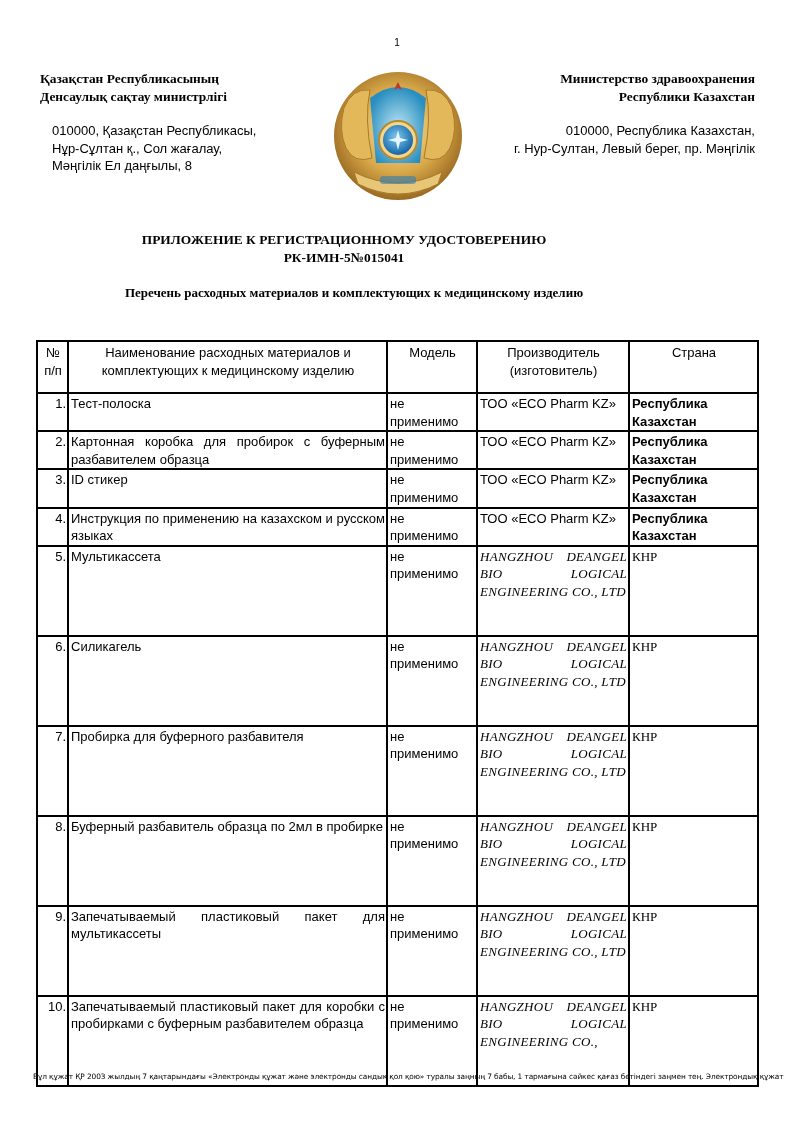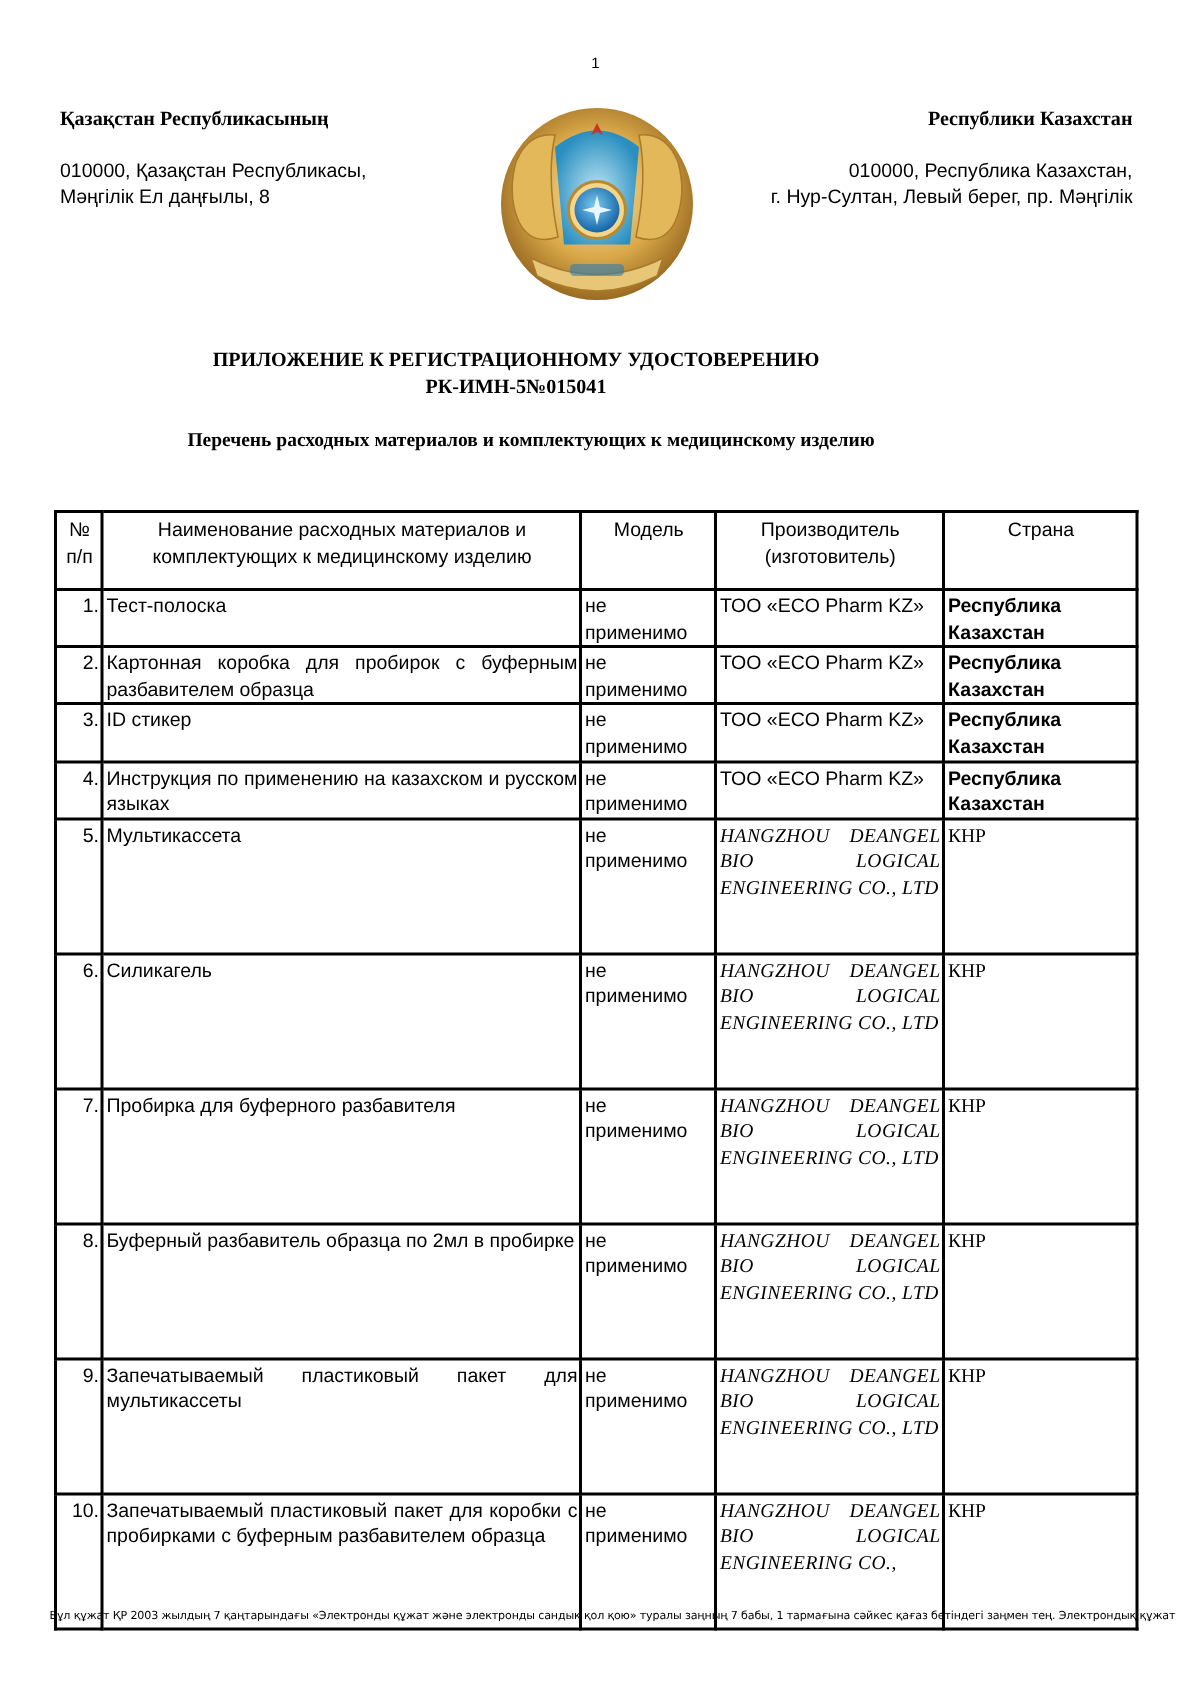--- a/index.html
+++ b/index.html
@@ -1,21 +1,21 @@
 <!DOCTYPE html>
 <html><head>
 <meta charset="utf-8">
 <style>
   html, body { margin: 0; padding: 0; background: #ffffff; }
   body { width: 794px; height: 1123px; position: relative; overflow: hidden; color: #000; font-family: "Liberation Serif", serif; }
   .page-number { position: absolute; top: 37px; left: 0; width: 794px; text-align: center; font-family: "Liberation Sans", sans-serif; font-size: 10px; }
   .hdr-left { position: absolute; left: 40px; top: 70px; width: 290px; font-size: 13.4px; line-height: 17.5px; }
   .hdr-right { position: absolute; right: 39px; top: 70px; width: 300px; text-align: right; font-size: 13.4px; line-height: 17.5px; }
   .hdr-bold { font-weight: bold; }
-  .addr { margin-top: 17px; font-family: "Liberation Sans", sans-serif; font-size: 13px; line-height: 17.5px; }
+  .addr { margin-top: 17px; font-family: "Liberation Sans", sans-serif; font-size: 13px; line-height: 17.5px; margin-left: 12px; }
   .emblem { position: absolute; left: 330px; top: 68px; width: 136px; height: 136px; }
   .title { position: absolute; top: 231px; left: 0; width: 688px; text-align: center; font-weight: bold; font-size: 13.4px; line-height: 17.5px; }
   .subtitle { position: absolute; top: 285px; left: 0; width: 708px; text-align: center; font-weight: bold; font-size: 13px; }
   table.items { position: absolute; left: 36px; top: 340px; width: 721px; border-collapse: collapse; table-layout: fixed; font-family: "Liberation Sans", sans-serif; font-size: 13px; line-height: 17.6px; }
   table.items td, table.items th { border: 2px solid #000; vertical-align: top; padding: 1px 1px 0 2px; font-weight: normal; }
   table.items th { text-align: center; height: 48px; padding-top: 2px; }
   td.num { text-align: right; padding-right: 4px; }
   td.name { text-align: justify; text-align-last: left; }
   td.mfr { font-family: "Liberation Serif", serif; text-align: justify; text-align-last: left; letter-spacing: 0.3px; font-style: italic; }
   td.country { font-family: "Liberation Serif", serif; }
@@ -24,22 +24,24 @@
   tr.tall td { height: 87px; }
   .footer { position: absolute; top: 1072px; left: 33px; width: 770px; white-space: nowrap; overflow: hidden; font-family: "DejaVu Sans", sans-serif; font-size: 7.4px; letter-spacing: -0.1px; background: transparent; }
 </style>
 </head>
 <body>
 
 <div class="page-number">1</div>
 
 <div class="hdr-left">
   <div class="hdr-bold">Қазақстан Республикасының</div>
+  <div class="hdr-bold">Денсаулық сақтау министрлігі</div>
   <div class="addr">
     <div>010000, Қазақстан Республикасы,</div>
+    <div>Нұр-Сұлтан қ., Сол жағалау,</div>
     <div>Мәңгілік Ел даңғылы, 8</div>
   </div>
 </div>
 
 <div class="emblem">
   <svg width="136" height="136" viewBox="0 0 136 136">
     <defs>
       <radialGradient id="gold" cx="50%" cy="45%" r="55%">
         <stop offset="0%" stop-color="#f6e3a0"></stop>
         <stop offset="60%" stop-color="#d9a94a"></stop>
@@ -61,20 +63,21 @@
     <circle cx="68" cy="72" r="19" fill="#f3d68a" stroke="#b58a35" stroke-width="2"></circle>
     <circle cx="68" cy="72" r="15" fill="url(#globe)"></circle>
     <path d="M68 62 L70 70 L78 72 L70 74 L68 82 L66 74 L58 72 L66 70 Z" fill="#e8f6ff"></path>
     <path d="M64 22 L68 14 L72 22 L68 20 Z" fill="#c0392b"></path>
     <path d="M24 104 Q68 126 112 104 L108 116 Q68 136 28 116 Z" fill="#e8c677" stroke="#a87a2a" stroke-width="1"></path>
     <rect x="50" y="108" width="36" height="8" rx="3" fill="#2e7fb5" opacity="0.6"></rect>
   </svg>
 </div>
 
 <div class="hdr-right">
+  <div class="hdr-bold">Министерство здравоохранения</div>
   <div class="hdr-bold">Республики Казахстан</div>
   <div class="addr">
     <div>010000, Республика Казахстан,</div>
     <div>г. Нур-Султан, Левый берег, пр. Мәңгілік</div>
   </div>
 </div>
 
 <div class="title">
   <div>ПРИЛОЖЕНИЕ К РЕГИСТРАЦИОННОМУ УДОСТОВЕРЕНИЮ</div>
   <div>РК-ИМН-5№015041</div>

